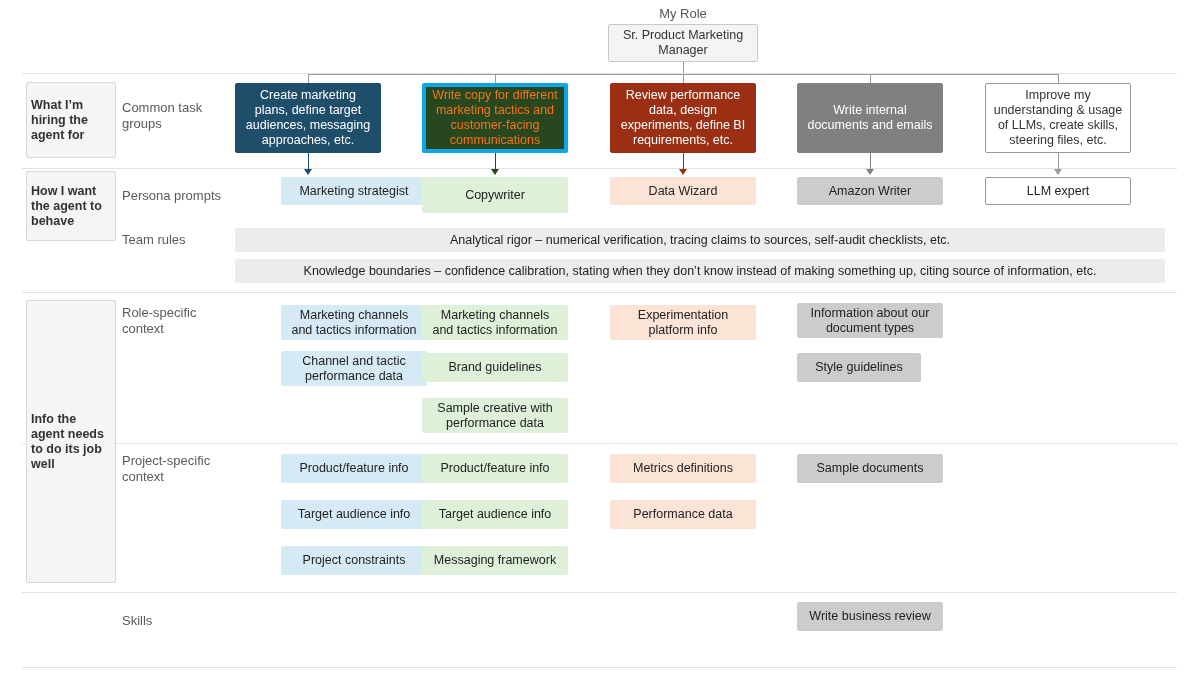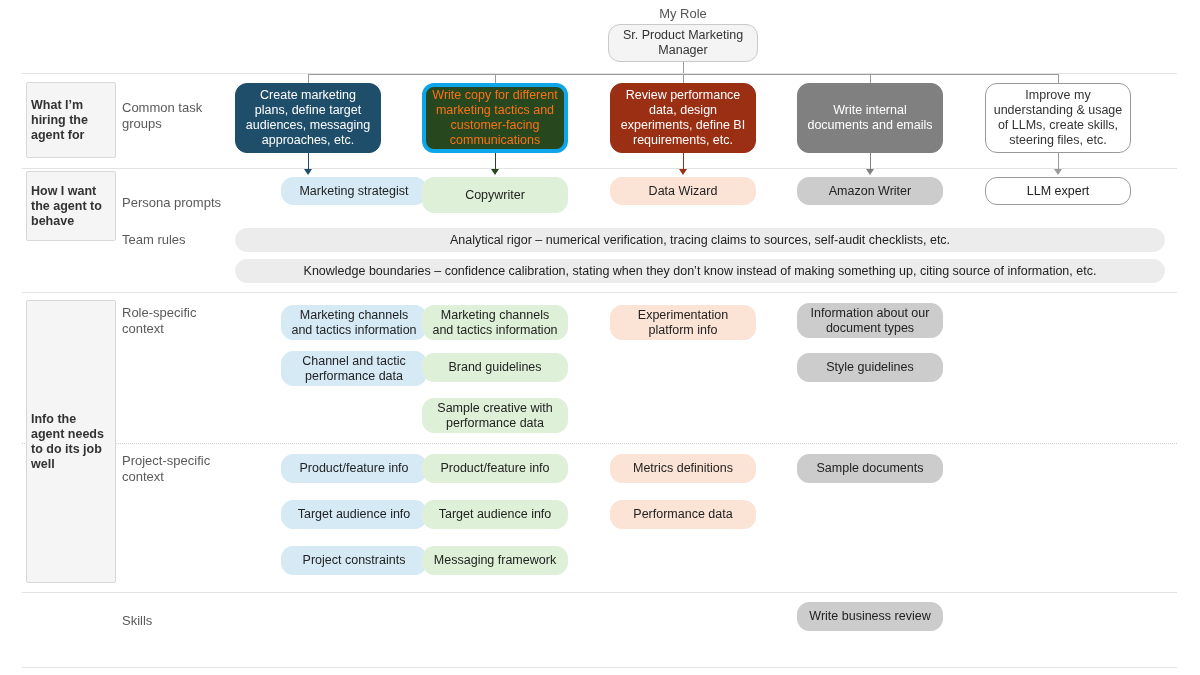--- a/index.html
+++ b/index.html
@@ -20,21 +20,21 @@
     height: 675px;
   }
   .abs { position: absolute; box-sizing: border-box; }
 
   
   .box {
     display: flex;
     align-items: center;
     justify-content: center;
     text-align: center;
-    border-radius: 12px;
+    border-radius: 2px;
     font-size: 12.5px;
     line-height: 15px;
     padding: 3px 6px;
   }
 
   
   .rowlabel {
     border: 1px solid #d8d8d8;
     background: #f5f5f5;
     display: flex;
@@ -151,21 +151,21 @@
   <div class="abs vline" style="left:683px; top:153px; width:1px; height:16px; background:#9a2f14;"></div>
   <div class="abs arrow-down red" style="left:679px; top:169px;"></div>
 
   <div class="abs vline" style="left:870px; top:153px; width:1px; height:16px; background:#808080;"></div>
   <div class="abs arrow-down gray" style="left:866px; top:169px;"></div>
 
   <div class="abs vline" style="left:1058px; top:153px; width:1px; height:16px; background:#9a9a9a;"></div>
   <div class="abs arrow-down plain" style="left:1054px; top:169px;"></div>
 
   <div class="abs rowlabel" style="left:26px; top:171px; width:90px; height:70px;">How I want the agent to behave</div>
-  <div class="abs sublabel" style="left:122px; top:195px; width:110px;">Persona prompts</div>
+  <div class="abs sublabel" style="left:122px; top:188px; width:110px;">Persona prompts</div>
   <div class="abs sublabel" style="left:122px; top:232px; width:110px;">Team rules</div>
 
   <div class="abs box p-blue" style="left:235px; top:177px; width:146px; height:28px;">Marketing strategist</div>
   <div class="abs box p-green" style="left:422px; top:177px; width:146px; height:36px;">Copywriter</div>
   <div class="abs box p-red" style="left:610px; top:177px; width:146px; height:28px;text-align:center;">Data Wizard</div>
   <div class="abs box p-gray" style="left:797px; top:177px; width:146px; height:28px;">Amazon Writer</div>
   <div class="abs box p-white" style="left:985px; top:177px; width:146px; height:28px;">LLM expert</div>
 
   <div class="abs box rule-box" style="left:235px; top:228px; width:930px; height:24px;">Analytical rigor – numerical verification, tracing claims to sources, self-audit checklists, etc.</div>
   <div class="abs box rule-box" style="left:235px; top:259px; width:930px; height:24px;">Knowledge boundaries – confidence calibration, stating when they don’t know instead of making something up, citing source of information, etc.</div>
@@ -177,21 +177,21 @@
   <div class="abs box p-blue" style="left:235px; top:305px; width:146px; height:35px;">Marketing channels and tactics information</div>
   <div class="abs box p-blue" style="left:235px; top:351px; width:146px; height:35px;">Channel and tactic performance data</div>
 
   <div class="abs box p-green" style="left:422px; top:305px; width:146px; height:35px;">Marketing channels and tactics information</div>
   <div class="abs box p-green" style="left:422px; top:353px; width:146px; height:29px;">Brand guidelines</div>
   <div class="abs box p-green" style="left:422px; top:398px; width:146px; height:35px;">Sample creative with performance data</div>
 
   <div class="abs box p-red" style="left:610px; top:305px; width:146px; height:35px;">Experimentation platform info</div>
 
   <div class="abs box p-gray" style="left:797px; top:303px; width:146px; height:35px;">Information about our document types</div>
-  <div class="abs box p-gray" style="left:797px; top:353px; width:146px; height:29px;">Style guidelines</div>
+  <div class="abs box p-gray" style="left:797px; top:353px; width:124px; height:29px;">Style guidelines</div>
 
   <div class="abs box p-blue" style="left:235px; top:454px; width:146px; height:29px;">Product/feature info</div>
   <div class="abs box p-blue" style="left:235px; top:500px; width:146px; height:29px;">Target audience info</div>
   <div class="abs box p-blue" style="left:235px; top:546px; width:146px; height:29px;">Project constraints</div>
 
   <div class="abs box p-green" style="left:422px; top:454px; width:146px; height:29px;">Product/feature info</div>
   <div class="abs box p-green" style="left:422px; top:500px; width:146px; height:29px;">Target audience info</div>
   <div class="abs box p-green" style="left:422px; top:546px; width:146px; height:29px;">Messaging framework</div>
 
   <div class="abs box p-red" style="left:610px; top:454px; width:146px; height:29px;">Metrics definitions</div>

